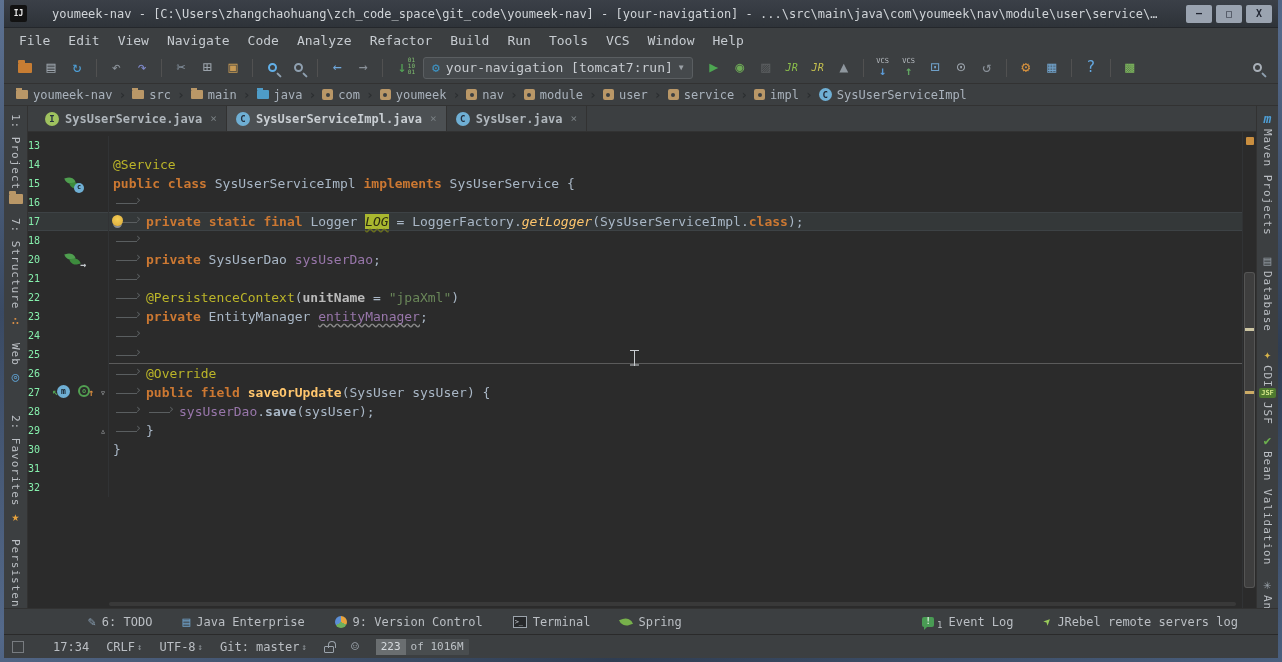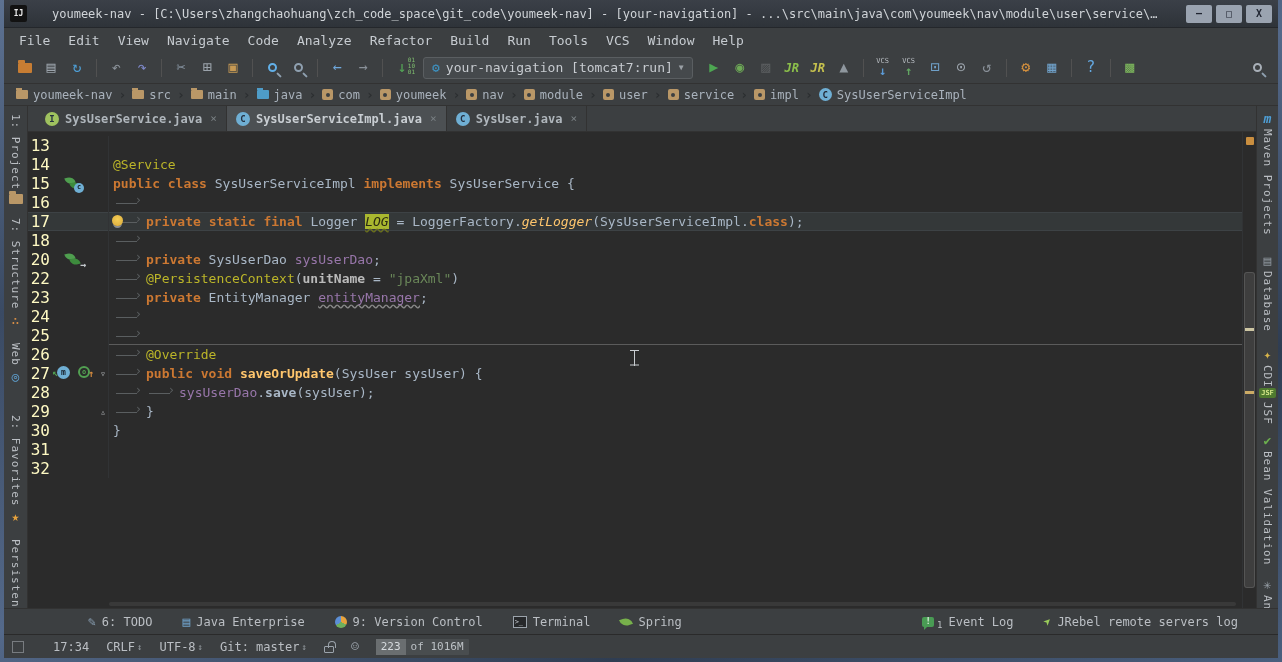--- a/index.html
+++ b/index.html
@@ -29,21 +29,21 @@
   .dim{opacity:.4}
   .tsep{width:1px;height:18px;background:#515151;margin:0 6px;flex:none}
   .icfolder{width:14px;height:10px;border-radius:1px;position:relative;display:inline-block}
   .icfolder::before{content:"";position:absolute;top:-3px;left:0;width:7px;height:3px;background:inherit;border-radius:1px 1px 0 0}
   .mag{width:9px;height:9px;border:2px solid #62B0E8;border-radius:50%;position:relative;display:inline-block}
   .mag::after{content:"";position:absolute;width:2px;height:6px;background:inherit;border-radius:1px;left:8px;top:7px;
     transform:rotate(-45deg);background:#8FA0B0}
   .vcsw{display:flex;flex-direction:column;align-items:center;line-height:1}
   .vcscap{font-size:7px;color:#B9BEC3;letter-spacing:0}
   .vcsarr{font-size:12px;font-weight:bold}
-  .gtext{font-size:12px;font-weight:bold;font-style:italic}
+  .gtext{font-size:10px;font-weight:normal;font-style:italic}
   .tbadge{position:absolute;right:0;top:1px;font-size:6px;color:#7fbf6f;line-height:1;white-space:pre;text-align:left}
   .combo{height:22px;display:flex;align-items:center;gap:6px;border:1px solid #5a5e61;border-radius:3px;
     background:#45494c;padding:0 8px;margin:0 8px;flex:none}
   .clabel{font-size:13px;color:#C7CBD0}
   .combo .caret{font-size:8px;color:#9aa0a6}
   .tspacer{flex:1}
 
   
   .crumbs{height:22px;flex:none;display:flex;align-items:center;padding:0 8px;background:#3C3F41;border-bottom:1px solid #323232;
     color:#A9B2BC;font-size:12px}
@@ -75,21 +75,21 @@
   .ficon{width:14px;height:14px;border-radius:50%;color:#253040;font-size:9px;font-weight:bold;
     display:flex;align-items:center;justify-content:center}
   .tclose{color:#7A8084;font-size:11px;font-weight:normal;margin-left:2px}
 
   
   .editor{flex:1;position:relative;background:#2B2B2B;overflow:hidden}
   .lines{position:absolute;left:0;right:14px;top:4px}
   .eline{display:flex;height:19px;line-height:19px;position:relative}
   .eline.caret{background:#343839;box-shadow:inset 0 1px 0 #3d4245,inset 0 -1px 0 #3d4245}
   .eline.sep::after{content:"";position:absolute;left:81px;right:0;bottom:0;border-bottom:1px solid #5b5b5b}
-  .lnum{width:22px;flex:none;text-align:right;color:#fef9c3;font-size:16px}
+  .lnum{width:22px;flex:none;text-align:left;color:#86efac;font-size:10px}
   .gut{width:59px;flex:none;position:relative;border-right:1px solid #313335}
   .codeln{font-size:13px;white-space:pre;padding-left:4px}
   .t-pln{color:#A9B7C6}
   .t-kw{color:#CC7832;font-weight:bold}
   .t-ann{color:#BBB529}
   .t-str{color:#6A8759}
   .t-fld{color:#9876AA}
   .t-mth{color:#FFC66D;font-weight:bold}
   .t-smth{color:#FFC66D;font-style:italic}
   .t-attr{color:#BABABA;font-weight:bold}
@@ -448,20 +448,25 @@
                 <span class="gut">
                   <span class="gspring">
                     <i class="leafA"></i>
                     <i class="leafB"></i>
                     <b class="abadge">→</b>
                   </span>
                 </span>
                 <span class="codeln"><span class="tab-tok"></span><span class="t-kw">private</span><span class="t-pln"> SysUserDao </span><span class="t-fld">sysUserDao</span><span class="t-pln">;</span></span>
               </div>
               <div class="eline">
+                <span class="lnum">21</span>
+                <span class="gut"></span>
+                <span class="codeln"><span class="tab-tok"></span></span>
+              </div>
+              <div class="eline">
                 <span class="lnum">22</span>
                 <span class="gut"></span>
                 <span class="codeln"><span class="tab-tok"></span><span class="t-ann">@PersistenceContext</span><span class="t-pln">(</span><span class="t-attr">unitName</span><span class="t-pln"> = </span><span class="t-str">"jpaXml"</span><span class="t-pln">)</span></span>
               </div>
               <div class="eline">
                 <span class="lnum">23</span>
                 <span class="gut"></span>
                 <span class="codeln"><span class="tab-tok"></span><span class="t-kw">private</span><span class="t-pln"> EntityManager </span><span class="t-wavy">entityManager</span><span class="t-pln">;</span></span>
               </div>
               <div class="eline">
@@ -479,21 +484,21 @@
                 <span class="gut"></span>
                 <span class="codeln"><span class="tab-tok"></span><span class="t-ann">@Override</span></span>
               </div>
               <div class="eline">
                 <span class="lnum">27</span>
                 <span class="gut">
                   <span class="oi1">m</span>
                   <span class="oi2">o</span>
                   <span class="fold">▿</span>
                 </span>
-                <span class="codeln"><span class="tab-tok"></span><span class="t-kw">public</span><span class="t-pln"> </span><span class="t-kw">void</span><span class="t-pln"> </span><span class="t-mth">saveOrUpdate</span><span class="t-pln">(SysUser sysUser) {</span></span>
+                <span class="codeln"><span class="tab-tok"></span><span class="t-kw">public</span><span class="t-pln"> </span><span class="t-kw">field</span><span class="t-pln"> </span><span class="t-mth">saveOrUpdate</span><span class="t-pln">(SysUser sysUser) {</span></span>
               </div>
               <div class="eline">
                 <span class="lnum">28</span>
                 <span class="gut"></span>
                 <span class="codeln"><span class="tab-tok"></span><span class="tab-tok"></span><span class="t-fld">sysUserDao</span><span class="t-pln">.</span><span class="t-bld">save</span><span class="t-pln">(sysUser);</span></span>
               </div>
               <div class="eline">
                 <span class="lnum">29</span>
                 <span class="gut">
                   <span class="fold">▵</span>

